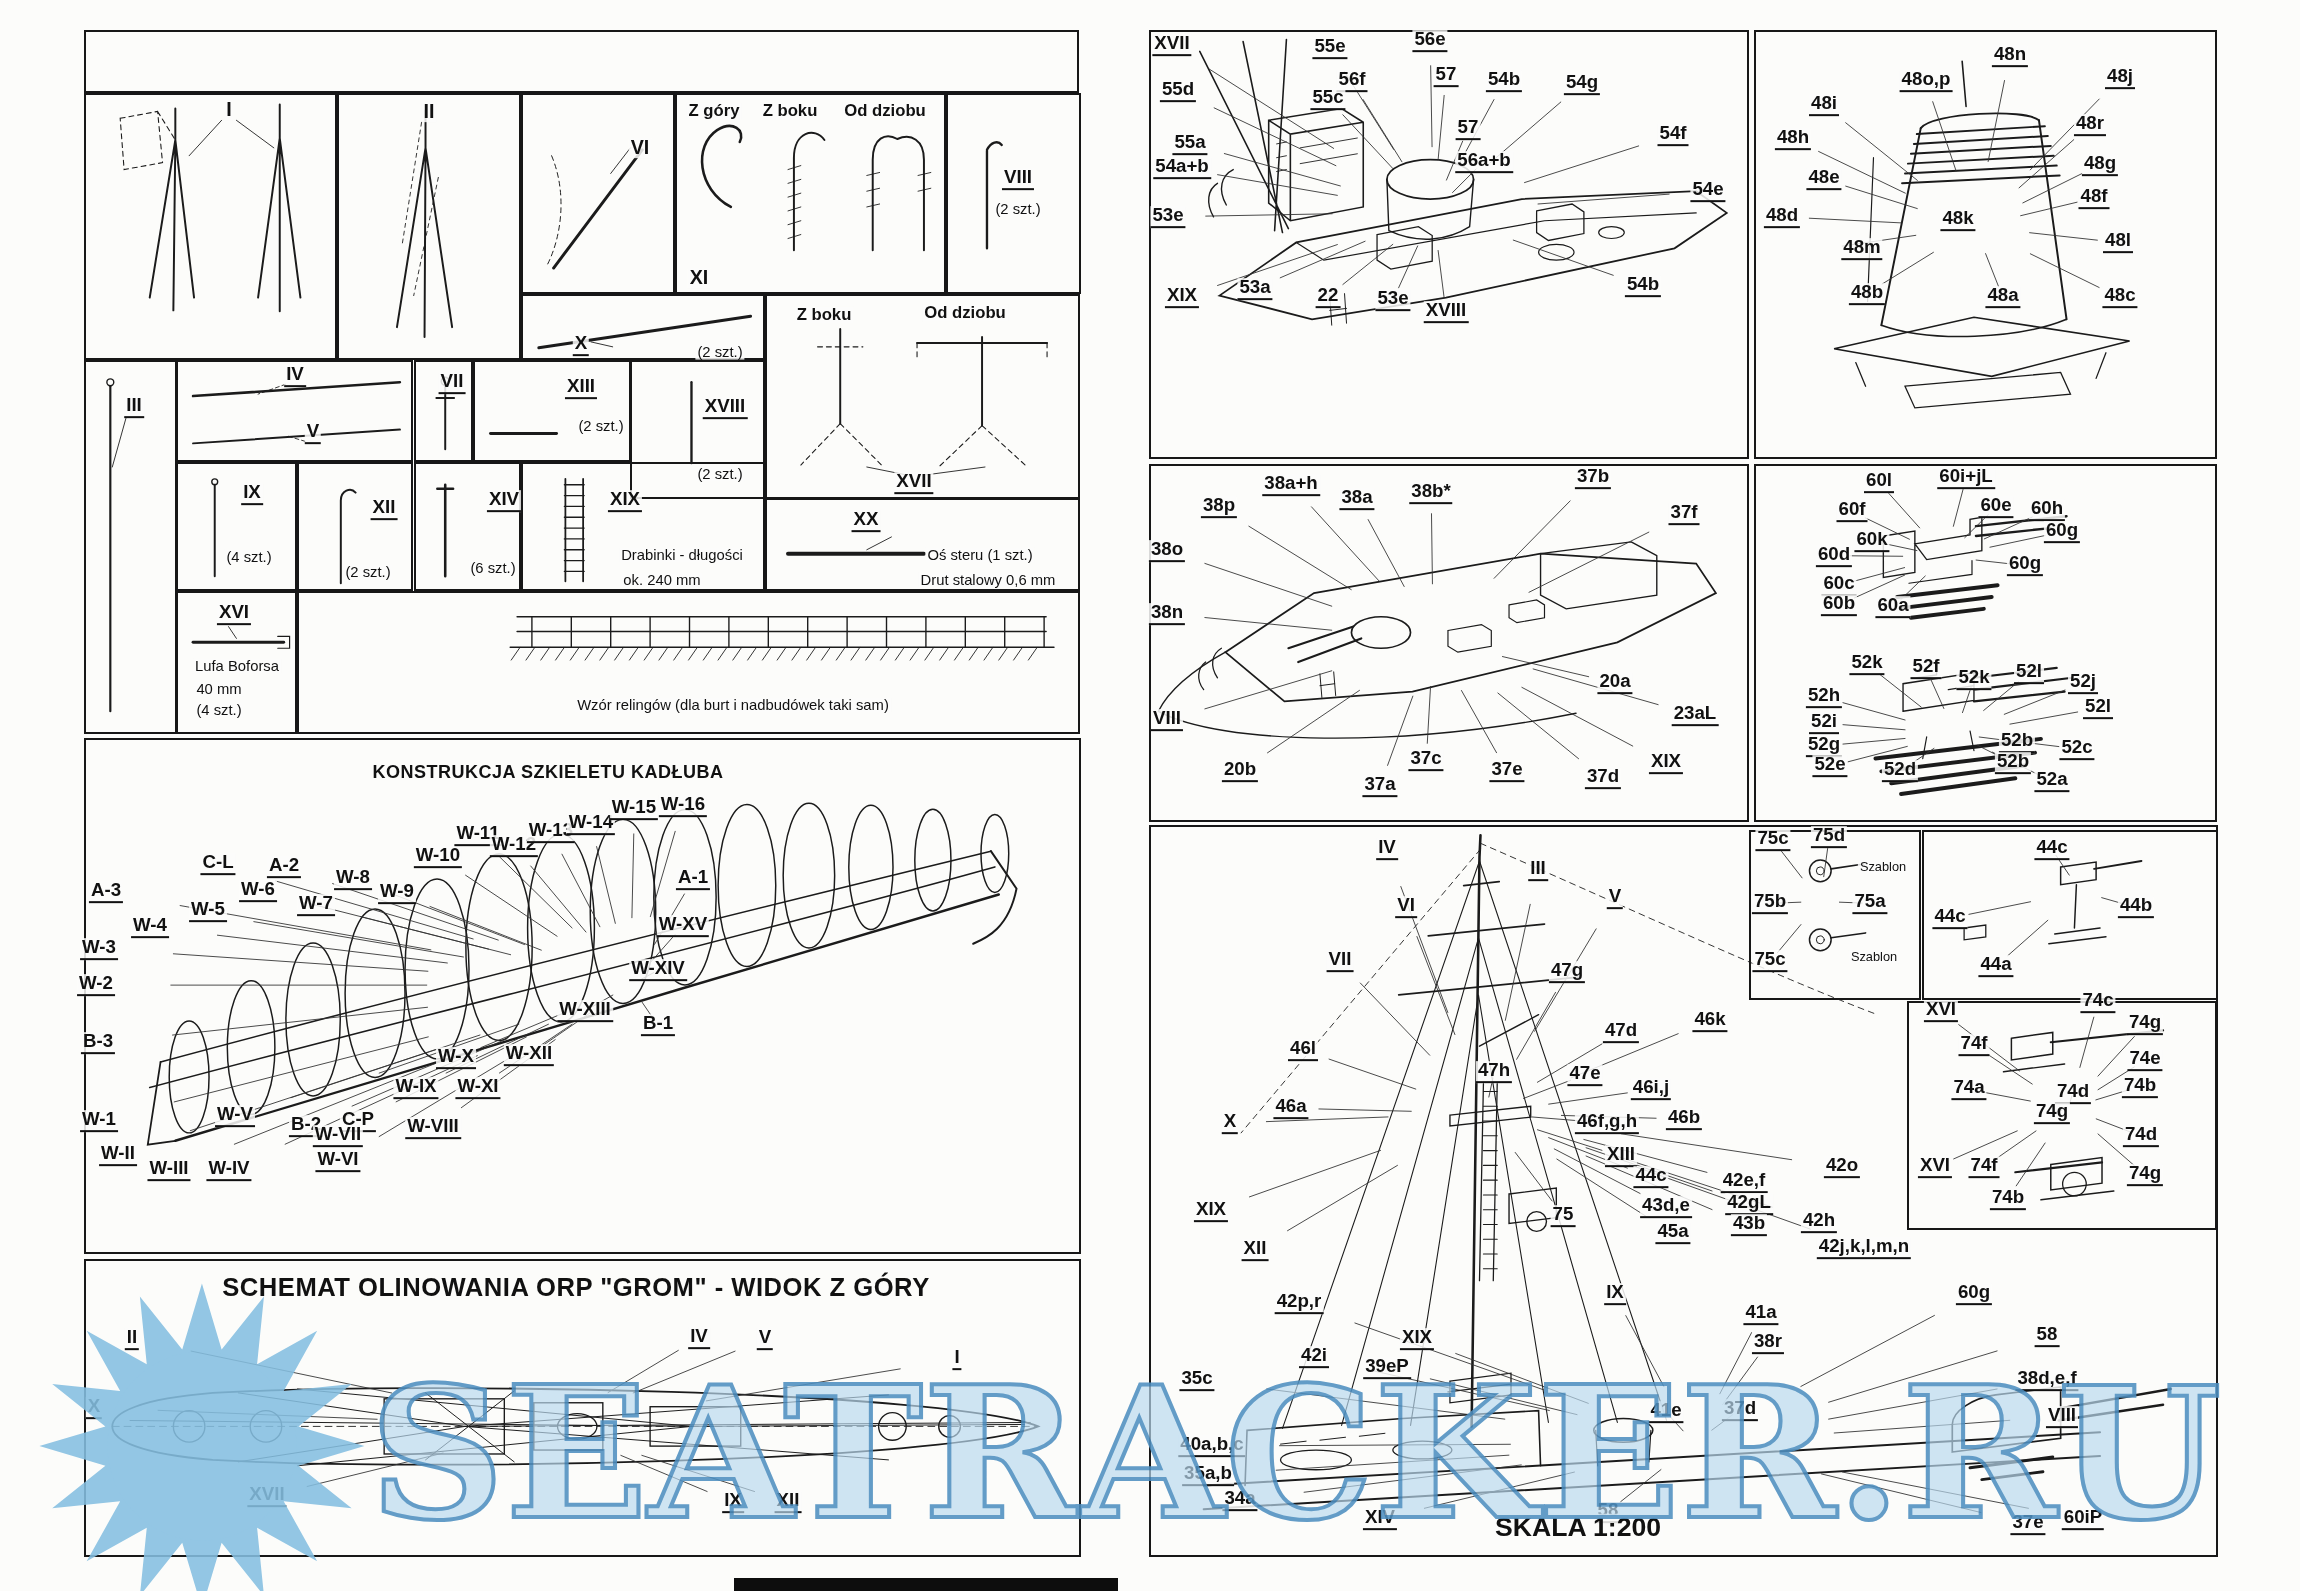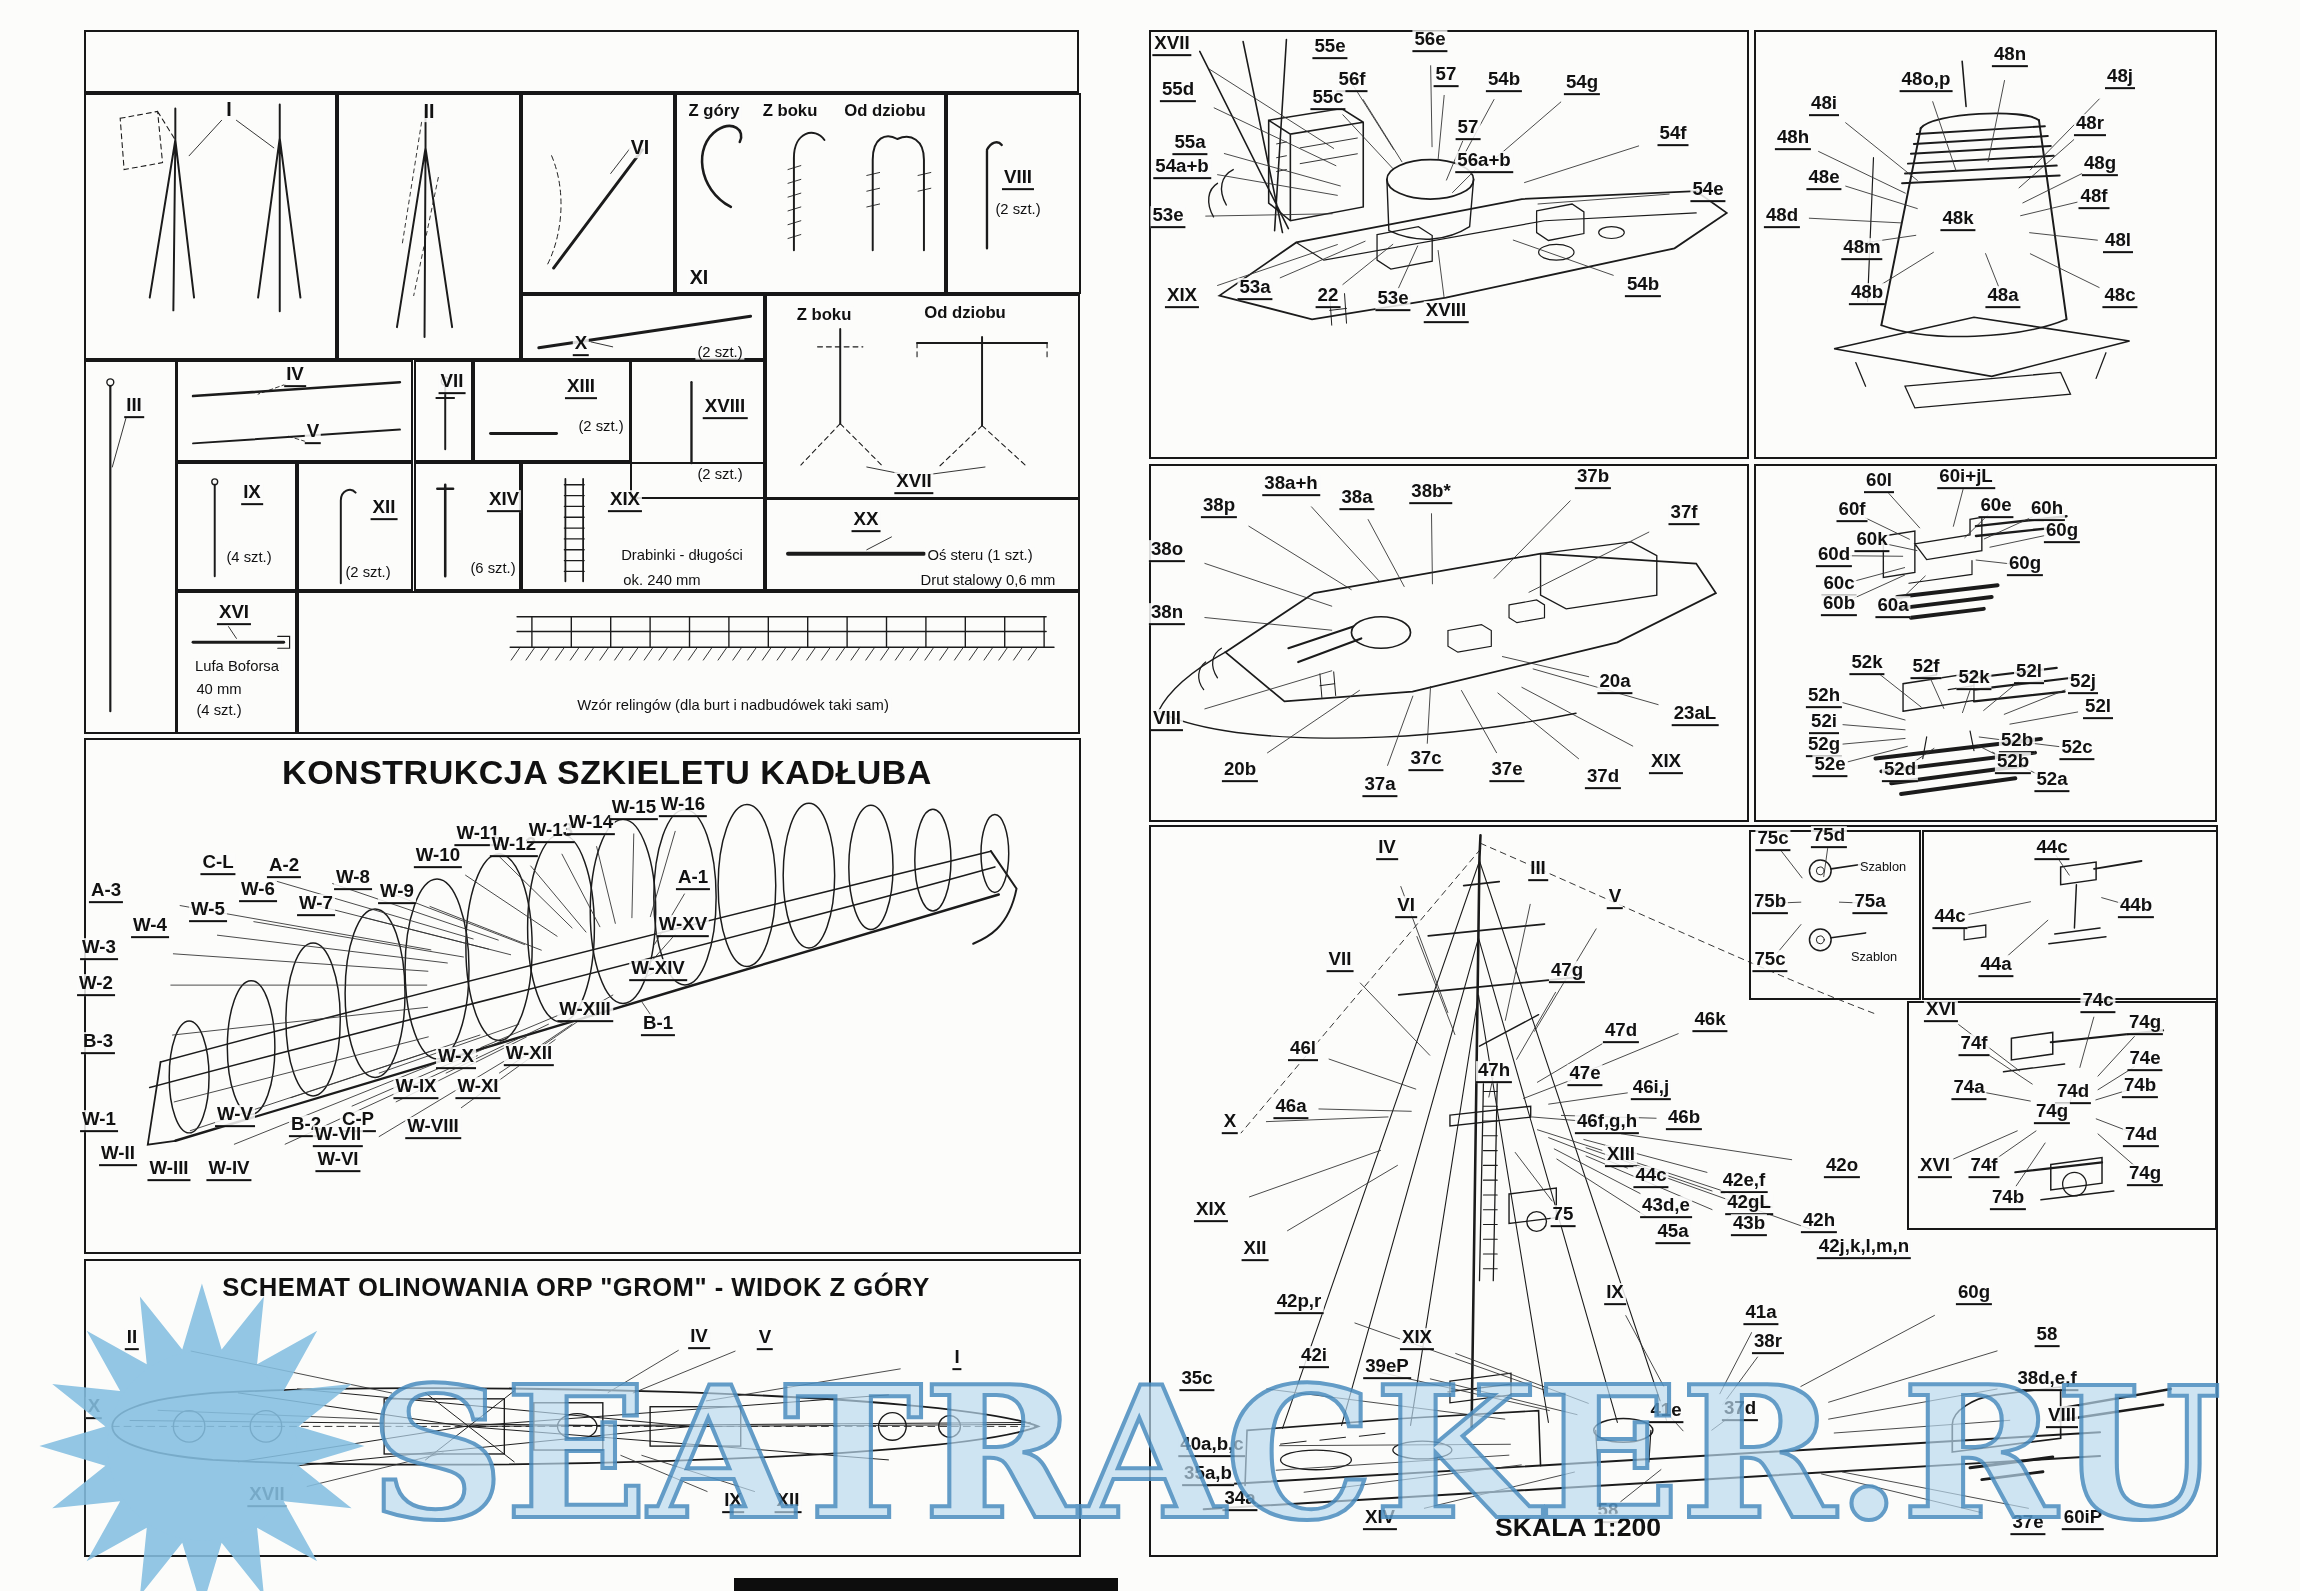--- a/index.html
+++ b/index.html
@@ -510,21 +510,21 @@
         <line x1="2161.92" y1="1106.08" x2="2127.36" y2="1116.64"></line>
         <line x1="2085.38" y1="1129.3" x2="2093.54" y2="1126.9"></line>
         <line x1="1983.04" y1="1176.6" x2="2048.32" y2="1147.8"></line>
         <line x1="2026.04" y1="1176.6" x2="2067.32" y2="1147.8"></line>
         <line x1="2162.78" y1="1149.08" x2="2127.74" y2="1135.64"></line>
         <line x1="2046.68" y1="1204.12" x2="2076.44" y2="1159.96"></line>
         <line x1="2167.08" y1="1183.48" x2="2129.64" y2="1150.84"></line>
       </g>
   </svg>
 
-  <div class="title" style="left:607px;top:772px;font-size:34px;">KONSTRUKCJA SZKIELETU KADŁUBA</div>
+  <div class="title" style="left:548px;top:772px;font-size:18px;">KONSTRUKCJA SZKIELETU KADŁUBA</div>
   <div class="title" style="left:576px;top:1287px;font-size:25.6px;">SCHEMAT OLINOWANIA ORP "GROM" - WIDOK Z GÓRY</div>
 
   <div class="overlay">
       <span class="lbl b" style="left: 229px; top: 110px;">I</span>
       <span class="lbl b" style="left: 429px; top: 112px;">II</span>
       <span class="lbl b" style="left: 640px; top: 148px;">VI</span>
       <span class="lbl b" style="left: 699px; top: 278px;">XI</span>
       <span class="lbl h" style="left: 714px; top: 111px;">Z góry</span>
       <span class="lbl h" style="left: 790px; top: 111px;">Z boku</span>
       <span class="lbl h" style="left: 885px; top: 111px;">Od dziobu</span>

